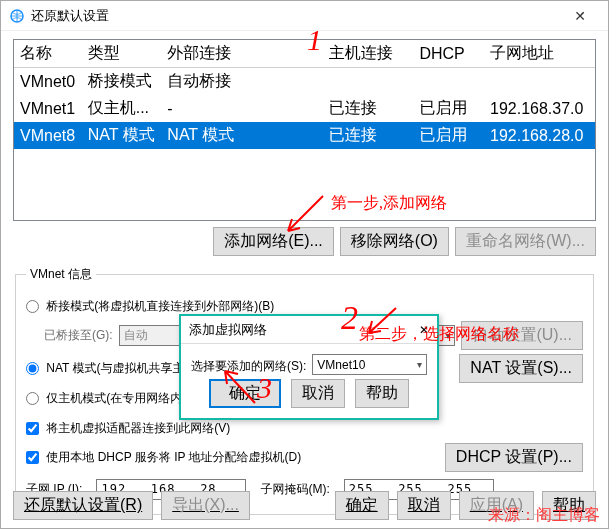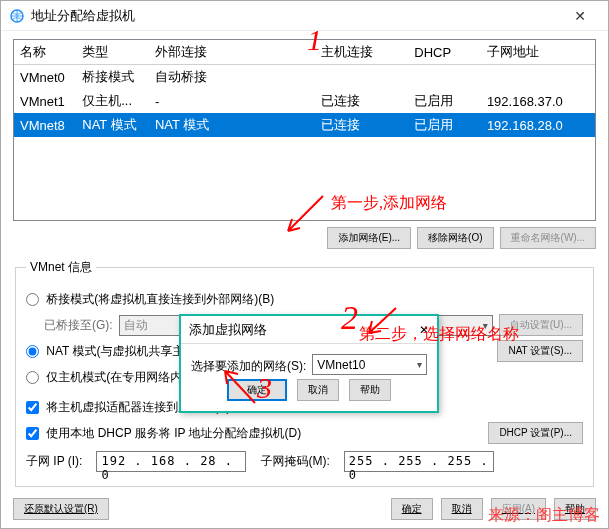--- a/index.html
+++ b/index.html
@@ -7,25 +7,25 @@
   .window { width: 609px; height: 529px; border: 1px solid #aaa; background: #fff; position: relative; }
   .titlebar { height: 30px; background: #fff; display: flex; align-items: center; padding: 0 8px; border-bottom: 1px solid #eee; }
   .titlebar .ico { width: 16px; height: 16px; margin-right: 6px; display:flex;align-items:center;justify-content:center;}
   .titlebar .caption { flex: 1; font-size: 13px; }
   .titlebar .close { width: 40px; height: 30px; display: flex; align-items: center; justify-content: center; color: #333; font-size: 14px; }
 
   .content { padding: 8px 12px; position: relative; height: calc(529px - 30px); }
 
   .table-box { border: 1px solid #828790; height: 182px; overflow: hidden; position: relative; background:#fff;}
   table { border-collapse: collapse; width: 100%; }
-  th, td { text-align: left; padding: 3px 6px; font-size: 13px; white-space: nowrap; }
+  th, td { text-align: left; padding: 3px 6px; font-size: 16px; white-space: nowrap; }
   thead th { background: #fff; border-bottom: 1px solid #d0d0d0; font-weight: normal; }
   tbody tr.selected { background: #0078d7; color: #fff; }
 
-  .btn { background: #e1e1e1; border: 1px solid #adadad; padding: 3px 10px; font-size: 10px; cursor: default; }
+  .btn { background: #e1e1e1; border: 1px solid #adadad; padding: 3px 10px; font-size: 16px; cursor: default; }
   .btn:disabled, .btn.disabled { color: #8d8d8d; }
   .btn-row { display: flex; gap: 6px; justify-content: flex-end; margin-top: 6px; }
 
   fieldset.info { border: 1px solid #d0d0d0; margin-top: 10px; padding: 8px 10px 10px 10px; }
   fieldset.info legend { font-size: 12px; padding: 0 4px; }
   .row { display: flex; align-items: center; gap: 6px; margin: 4px 0; min-height: 22px; }
   input[type=radio], input[type=checkbox] { margin: 0 4px 0 0; vertical-align: middle; }
   .combo, .text { border: 1px solid #7a7a7a; background: #fff; padding: 2px 4px; height: 21px; }
   .combo { min-width: 90px; display:flex; align-items:center; justify-content:space-between; gap:6px;}
   .combo.disabled, .text.disabled { background: #f0f0f0; color: #888; }
@@ -55,21 +55,21 @@
 
 <div class="window">
 
   <div class="titlebar">
     <span class="ico">
       <svg width="16" height="16">
           <circle cx="8" cy="8" r="6" fill="none" stroke="#1e90ff" stroke-width="1.5"></circle>
           <path d="M2 8h12M8 2v12M3 4c3 3 7 3 10 0M3 12c3-3 7-3 10 0" stroke="#1e90ff" stroke-width="0.8" fill="none"></path>
         </svg>
     </span>
-    <span class="caption">地址分配给虚拟机</span>
+    <span class="caption">还原默认设置</span>
     <div class="close">✕</div>
   </div>
 
   <div class="content">
 
     <div class="table-box">
       <table>
         <thead>
             <tr id="thead-row">
               <th style="width: 60px;">名称</th>
@@ -153,20 +153,21 @@
       <div class="row" style="margin-top:6px; gap:14px;">
         <span>子网 IP (I):</span>
         <div class="text" style="width:150px;">192 . 168 . 28  .  0</div>
         <span>子网掩码(M):</span>
         <div class="text" style="width:150px;">255 . 255 . 255 .  0</div>
       </div>
     </fieldset>
 
     <div class="footer">
       <button class="btn">还原默认设置(R)</button>
+      <button class="btn disabled">导出(X)...</button>
       <div class="spacer"></div>
       <button class="btn">确定</button>
       <button class="btn">取消</button>
       <button class="btn disabled">应用(A)</button>
       <button class="btn">帮助</button>
     </div>
 
     <div class="popup">
       <div class="p-title">
         <span>添加虚拟网络</span>

